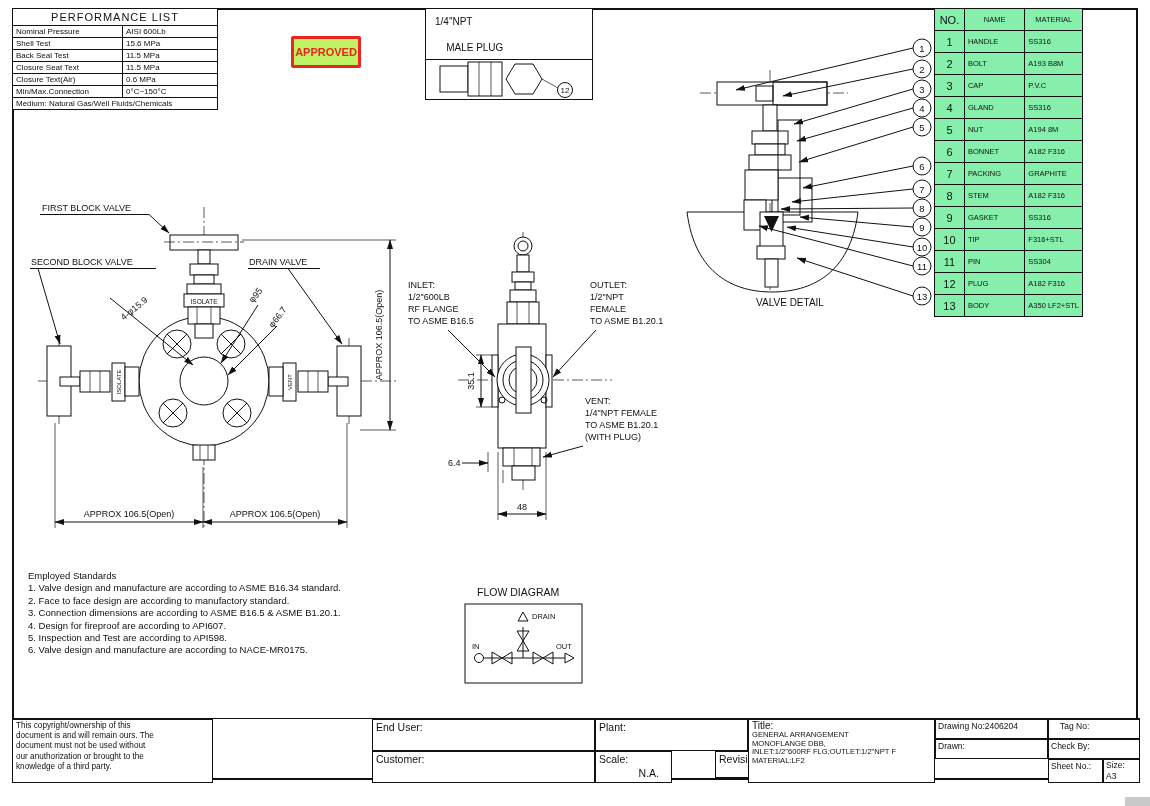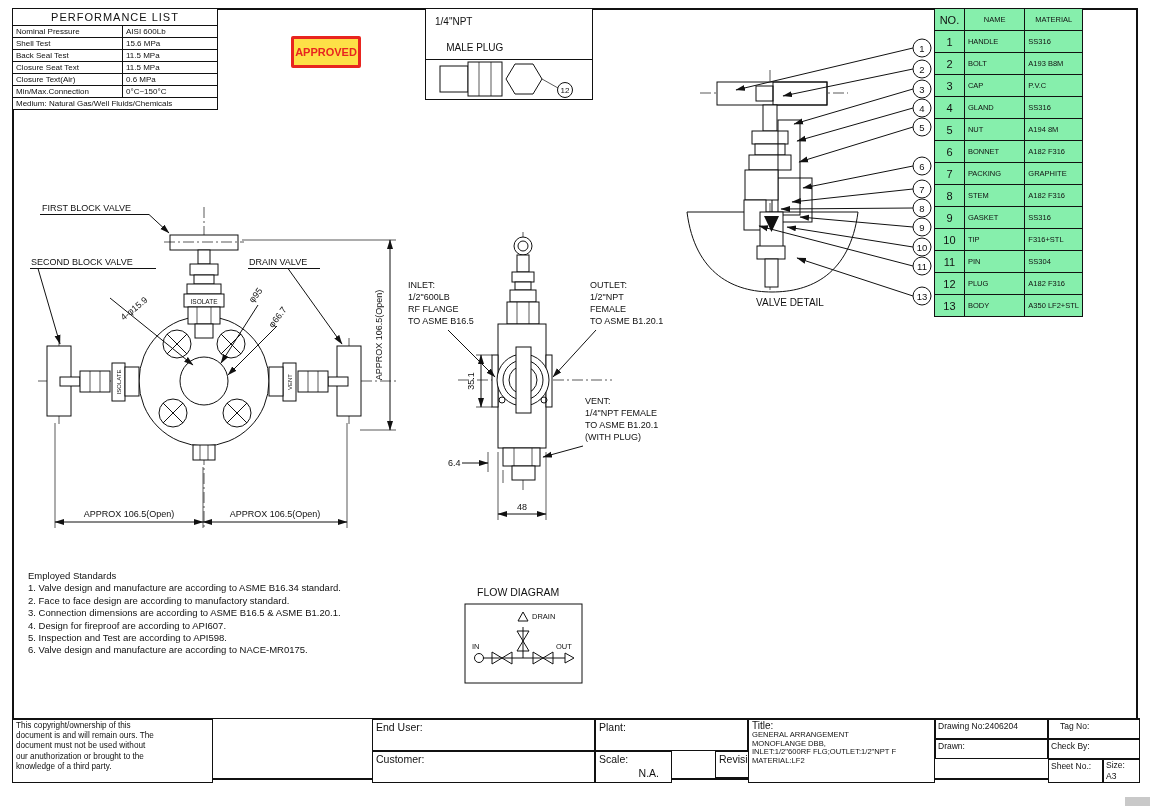--- a/index.html
+++ b/index.html
@@ -18,21 +18,21 @@
   .parts{left:934px;top:8px;width:149px;background:#86efac;}
   .parts table{width:100%;}
   .parts td,.parts th{border:1px solid #111;font-weight:normal;padding:0 3px;height:21px;white-space:nowrap;}
   .parts .no{width:24px;text-align:center;font-size:11px;}
   .parts .nm{width:60px;font-size:7.5px;}
   .parts .mt{font-size:7.5px;}
   .parts th{font-size:8px;text-align:center;}
   
   .stamp{left:291px;top:36px;width:64px;height:26px;border:3px solid #e8251f;color:#e8251f;
          font-weight:bold;font-size:11px;display:flex;align-items:center;justify-content:center;
-         border-radius:2px;background:#fde047;}
+         border-radius:2px;background:#bef264;}
   
   .plugbox{left:425px;top:8px;width:168px;height:92px;border:1px solid #111;box-sizing:border-box;background:#fff;}
   .plugbox .cap{position:absolute;left:9px;top:6px;font-size:10px;line-height:13px;white-space:pre;}
   .plugbox .divl{position:absolute;left:0;top:50px;width:100%;border-top:1px solid #111;}
   
   .stds{left:28px;top:570px;width:440px;font-size:9.5px;line-height:12.4px;white-space:nowrap;}
   
   
   .tb{left:12px;top:718px;width:1128px;height:64px;border-top:1px solid #111;box-sizing:border-box;}
   .cell{position:absolute;border:1px solid #111;box-sizing:border-box;background:#fff;}

